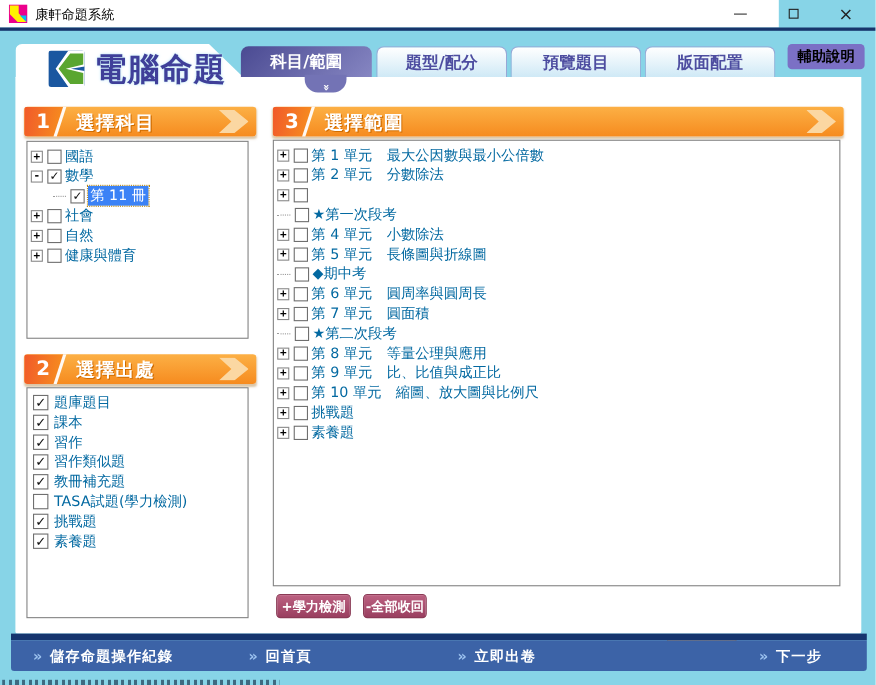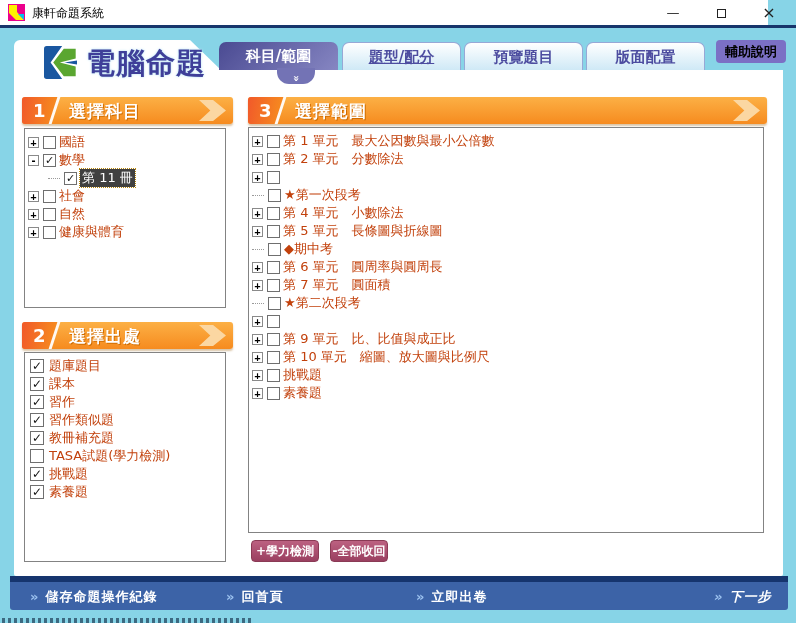--- a/index.html
+++ b/index.html
@@ -3,21 +3,21 @@
 <meta charset="utf-8">
 <style>
   * { margin:0; padding:0; box-sizing:border-box; }
   html,body { width:796px; height:623px; }
   body {
     position:relative; overflow:hidden;
     background:#87d4e7;
     font-family:"DejaVu Sans","Liberation Sans",sans-serif;
   }
   
-  .titlebar { position:absolute; left:0; top:0; width:768px; height:25px; background:#ffffff; }
+  .titlebar { position:absolute; left:0; top:0; width:708px; height:25px; background:#ffffff; }
   .tb-icon { position:absolute; left:8px; top:4px; width:17px; height:17px; }
   .tb-title { position:absolute; left:32px; top:5px; font-size:12px; color:#000; }
   .win-btn { position:absolute; top:0; width:34px; height:25px; text-align:center; line-height:25px; color:#222; font-size:13px; }
   #win-min { left:656px; }
   #win-max { left:704px; }
   #win-max .box { display:inline-block; width:9px; height:9px; border:1px solid #222; vertical-align:middle; }
   #win-close { left:752px; font-size:16px; }
   .navy-line { position:absolute; left:0; top:25px; width:796px; height:3px; background:#17356b; }
 
   
@@ -49,22 +49,22 @@
   #box1 { left:24px;  top:128px; width:202px; height:180px; }
   #box2 { left:24px;  top:352px; width:202px; height:210px; }
   #box3 { left:248px; top:127px; width:516px; height:406px; }
 
   .row { display:flex; align-items:center; height:18px; padding-left:3px; white-space:nowrap; }
   .row.lvl1 { padding-left:23px; }
   .exp { width:11px; min-width:11px; height:11px; border:1px solid #8a8a8a; background:#fff; font:bold 10px/9px "DejaVu Sans Mono","Liberation Mono",monospace; text-align:center; color:#000; }
   .stub { width:12px; min-width:12px; height:1px; border-bottom:1px dotted #9a9a9a; margin-top:1px; }
   .cb { width:13px; min-width:13px; height:13px; border:1px solid #6f6f6f; background:#fff; margin:0 3px 0 4px; font:bold 11px/12px "DejaVu Sans",sans-serif; text-align:center; color:#111; }
   .cb2 { width:14px; min-width:14px; height:14px; border:1px solid #6f6f6f; background:#fff; margin:0 5px 0 2px; font:bold 12px/13px "DejaVu Sans",sans-serif; text-align:center; color:#111; }
-  .lbl { font-size:13px; color:#c2410c; }
-  .lbl.selected { background:#404040; color:#fff; outline:1px dotted #b8860b; padding:0 2px; }
+  .lbl { font-size:13px; color:#0369a1; }
+  .lbl.selected { background:#3b82f6; color:#fff; outline:1px dotted #b8860b; padding:0 2px; }
 
   
   .btn-maroon { position:absolute; top:540px; height:22px; background:linear-gradient(#bc6181,#9a3f60); border:1px solid #8a3a55; border-radius:4px; color:#fff; font-size:12px; font-weight:bold; text-align:center; line-height:20px; }
   #btn-expand   { left:251px; width:68px; }
   #btn-collapse { left:330px; width:58px; }
   .btn-orange { position:absolute; top:540px; height:23px; background:linear-gradient(#fcaa2e,#f68300); border:1px solid #d97706; border-radius:4px; color:#fff; font-size:13px; font-weight:bold; text-align:center; line-height:21px; }
   #btn-selectall { left:606px; width:64px;margin-top:40px; }
   #btn-deselect  { left:686px; width:74px;margin-top:44px; }
 
   
@@ -97,21 +97,21 @@
 
 <svg class="k-logo" viewBox="0 0 100 100">
   <rect x="0" y="0" width="100" height="100" rx="8" fill="#1a57a0"></rect>
   <polygon points="100,0 100,44 62,50 100,56 100,100 55,100 20,50 55,0" fill="#ffffff"></polygon>
   <polygon points="96,8 96,38 48,50 96,62 96,92 60,92 28,50 60,8" fill="#5aa630"></polygon>
 </svg>
 <div class="logo-text">電腦命題</div>
 
 <div id="tabs">
     <div class="tab active" style="left: 219px;">科目/範圍</div>
-    <div class="tab inactive" style="left: 342px; text-decoration: underline;">題型/配分</div>
+    <div class="tab inactive" style="left: 342px;">題型/配分</div>
     <div class="tab inactive" style="left: 464px;">預覽題目</div>
     <div class="tab inactive" style="left: 586px;">版面配置</div>
   </div>
 <div class="tab-bump"><span>»</span></div>
 <div class="help-btn">輔助說明</div>
 
 <div class="banner" id="banner1">
   <span class="banner-num">1</span>
   <span class="banner-slash"></span>
   <span class="banner-title">選擇科目</span>
@@ -242,20 +242,21 @@
       <span class="lbl">第 7 單元　圓面積</span>
     </div>
     <div class="row">
       <span class="stub"></span>
       <span class="cb"></span>
       <span class="lbl">★第二次段考</span>
     </div>
     <div class="row">
       <span class="exp">+</span>
       <span class="cb"></span>
+      <span class="lbl">第 8 單元　等量公理與應用</span>
     </div>
     <div class="row">
       <span class="exp">+</span>
       <span class="cb"></span>
       <span class="lbl">第 9 單元　比、比值與成正比</span>
     </div>
     <div class="row">
       <span class="exp">+</span>
       <span class="cb"></span>
       <span class="lbl">第 10 單元　縮圖、放大圖與比例尺</span>
@@ -276,15 +277,15 @@
 <div class="btn-maroon" id="btn-collapse">-全部收回</div>
 <div class="btn-orange" id="btn-selectall">全部選取</div>
 <div class="btn-orange" id="btn-deselect">取消全選</div>
 
 <div class="footer-navy"></div>
 <div class="footer-bar"></div>
 <div id="footer-nav">
     <div class="nav-item" style="left: 30px;"><span class="chev">»</span><span>儲存命題操作紀錄</span></div>
     <div class="nav-item" style="left: 226px;"><span class="chev">»</span><span>回首頁</span></div>
     <div class="nav-item" style="left: 416px;"><span class="chev">»</span><span>立即出卷</span></div>
-    <div class="nav-item" style="left: 714px; font-style: italic;"><span class="chev">»</span><span>下一步</span></div>
+    <div class="nav-item" style="left: 690px;"><span class="chev">»</span><span>下一步</span></div>
   </div>
 <div class="clip-strip"></div>
 
 </body></html>

